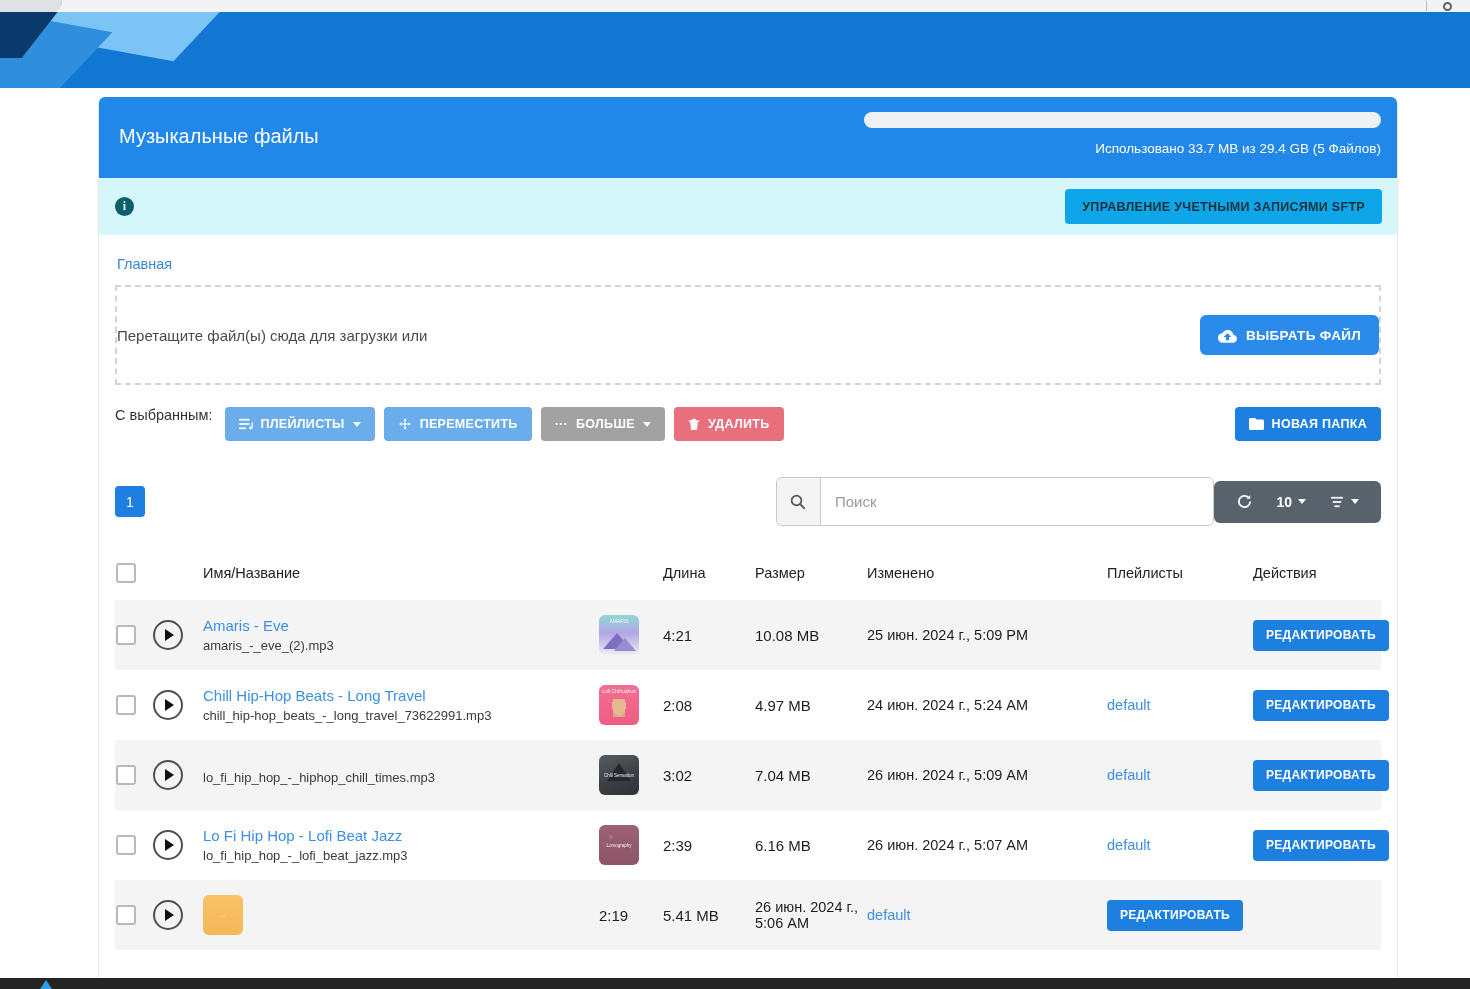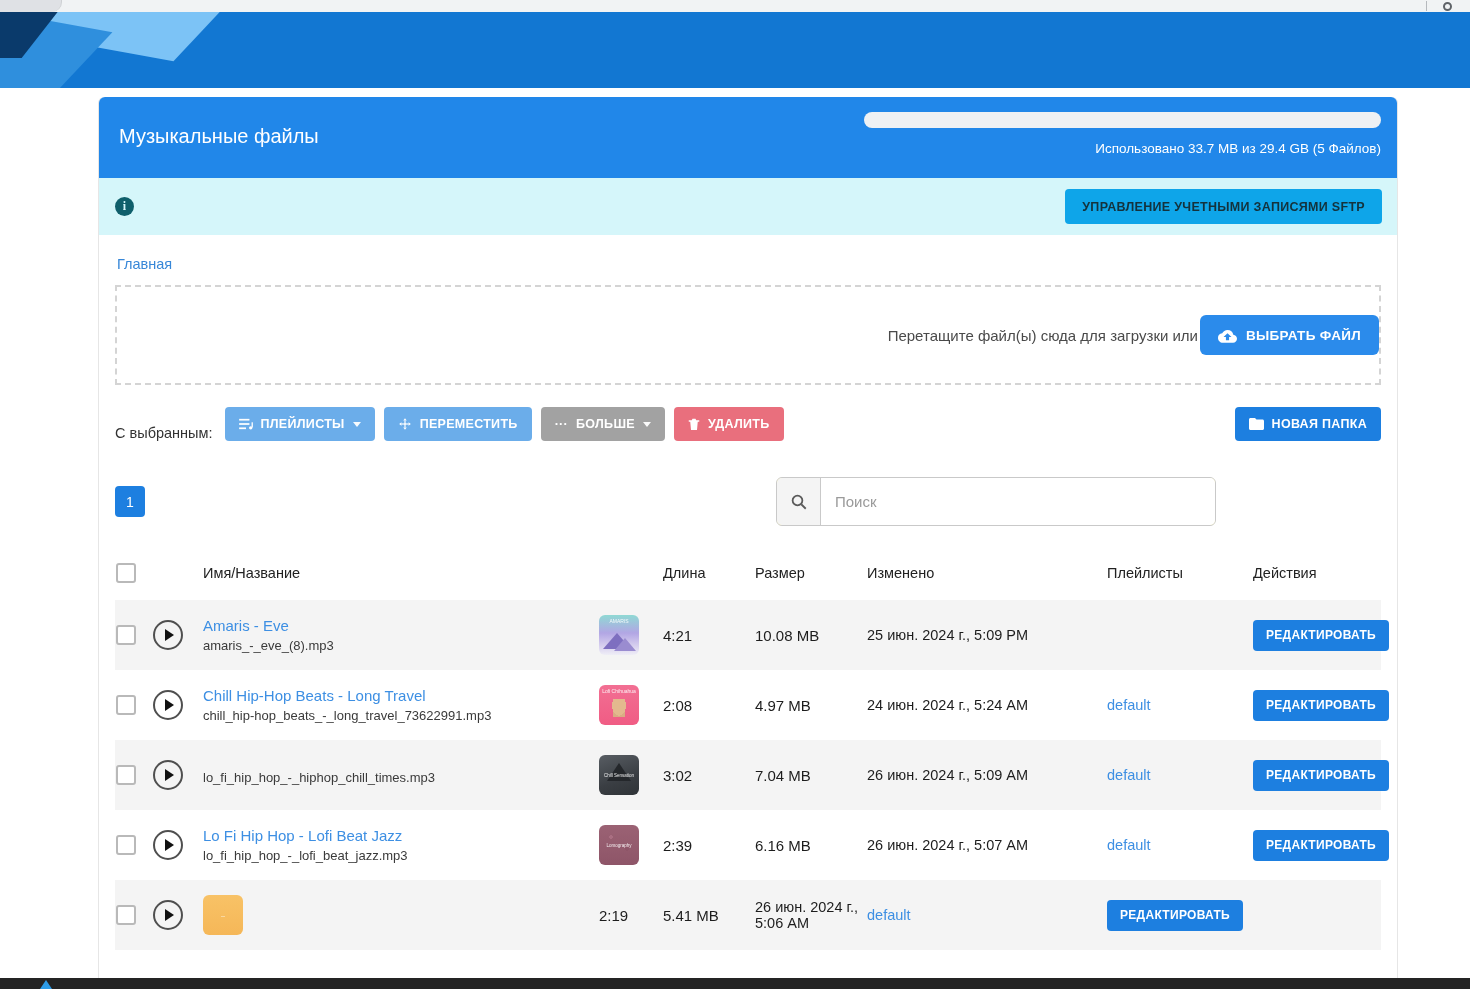--- a/index.html
+++ b/index.html
@@ -30,25 +30,25 @@
   .info-banner { height:57px; background:#d5f6fa; display:flex; align-items:center; padding:0 16px; position:relative; }
   .info-icon { width:19px; height:19px; border-radius:50%; background:#0f5f6b; color:#d5f6fa; font-size:12px; font-weight:bold; font-family:"Liberation Serif", serif; display:flex; align-items:center; justify-content:center; margin-right:10px; flex:0 0 auto; }
   .info-text { color:#1d4e57; font-size:14px; }
   .sftp-btn { position:absolute; right:15px; top:11px; height:35px; background:#0ea5e9; color:#14323c; border:none; border-radius:4px; font-size:12.5px; font-weight:bold; letter-spacing:.3px; padding:0 17px; cursor:pointer; font-family:inherit; }
 
   
   .content { padding:0 16px; }
   .breadcrumb-row { padding:20px 2px 12px; }
   .breadcrumb-link { color:#3787d8; font-size:14.5px; text-decoration:none; cursor:pointer; }
 
-  .dropzone { height:100px; border:2px dashed #d4d4d4; display:flex; align-items:center; justify-content:flex-end; gap:2px; }
+  .dropzone { height:100px; border:2px dashed #d4d4d4; display:flex; align-items:center; justify-content:space-between; gap:10px; }
   .dropzone-text { color:#4a4a4a; font-size:15px; }
   .choose-file-btn { height:40px; background:#2b8beb; color:#fff; border:none; border-radius:6px; font-size:13.5px; font-weight:bold; letter-spacing:.3px; padding:0 18px; display:flex; align-items:center; gap:9px; cursor:pointer; font-family:inherit; }
 
-  .actions-row { margin-top:22px; display:flex; align-items:flex-end; gap:9px; }
+  .actions-row { margin-top:22px; display:flex; align-items:flex-start; gap:9px; }
   .actions-label { color:#333; font-size:14.5px; margin-right:3px; }
   .act-btn { height:34px; border:none; border-radius:4px; color:#fff; font-size:12.5px; font-weight:bold; letter-spacing:.3px; padding:0 14px; display:flex; align-items:center; gap:8px; cursor:pointer; font-family:inherit; }
   .act-blue { background:#6badea; }
   .act-grey { background:#a2a2a2; }
   .act-red  { background:#e96f7d; }
   .act-primary { background:#1d7fe0; margin-left:auto; }
   .caret { width:0; height:0; border-left:4px solid transparent; border-right:4px solid transparent; border-top:5px solid rgba(255,255,255,.95); display:inline-block; }
   .caret-dark { border-top-color:#fff; }
 
   .list-toolbar { margin-top:36px; display:flex; align-items:center; }
@@ -197,20 +197,42 @@
       <button class="page-btn">1</button>
       <div class="search-group">
         <div class="search-prepend">
           <svg class="icon-svg" width="18" height="18" viewBox="0 0 24 24" fill="none" stroke="#5a5a5a" stroke-width="2.4">
               <circle cx="10" cy="10" r="6.5"></circle>
               <line x1="15" y1="15" x2="21" y2="21"></line>
             </svg>
         </div>
         <input class="search-input" type="text" placeholder="Поиск" style="">
       </div>
+      <div class="dark-toolbar">
+        <div class="tb-seg">
+          <svg class="icon-svg" width="17" height="17" viewBox="0 0 24 24" fill="none" stroke="#fff" stroke-width="2.6">
+              <path d="M20 12a8 8 0 1 1-2.3-5.6"></path>
+              <path d="M20 3v5h-5" stroke-width="0" fill="#fff"></path>
+            </svg>
+        </div>
+        <div class="tb-seg">
+          <span>10</span>
+          <span class="caret caret-dark"></span>
+        </div>
+        <div class="tb-seg">
+          <span>
+            <svg class="icon-svg" width="16" height="12" viewBox="0 0 18 14" fill="#fff">
+                <rect x="2" y="1" width="14" height="2"></rect>
+                <rect x="4" y="6" width="10" height="2"></rect>
+                <rect x="6" y="11" width="6" height="2"></rect>
+              </svg>
+          </span>
+          <span class="caret caret-dark"></span>
+        </div>
+      </div>
     </div>
 
     <div class="grid thead">
       <span class="checkbox"></span>
       <span></span>
       <span class="th">Имя/Название</span>
       <span></span>
       <span class="th">Длина</span>
       <span class="th">Размер</span>
       <span class="th">Изменено</span>
@@ -218,21 +240,21 @@
       <span class="th">Действия</span>
     </div>
 
     <div>
 
       <div class="grid row">
         <span class="checkbox"></span>
         <button class="play-btn"></button>
         <div>
           <a class="file-title">Amaris - Eve</a>
-          <div class="file-name">amaris_-_eve_(8).mp3</div>
+          <div class="file-name">amaris_-_eve_(2).mp3</div>
         </div>
         <div class="thumb art0">
             <span class="art-text">AMARIS</span>
           </div>
         <span class="cell-num">4:21</span>
         <span class="cell-num">10.08 MB</span>
         <span class="cell-date">25 июн. 2024 г., 5:09 PM</span>
         <span class="cell-playlist"></span>
         <span class="cell-actions">
             <button class="edit-btn">РЕДАКТИРОВАТЬ</button>

